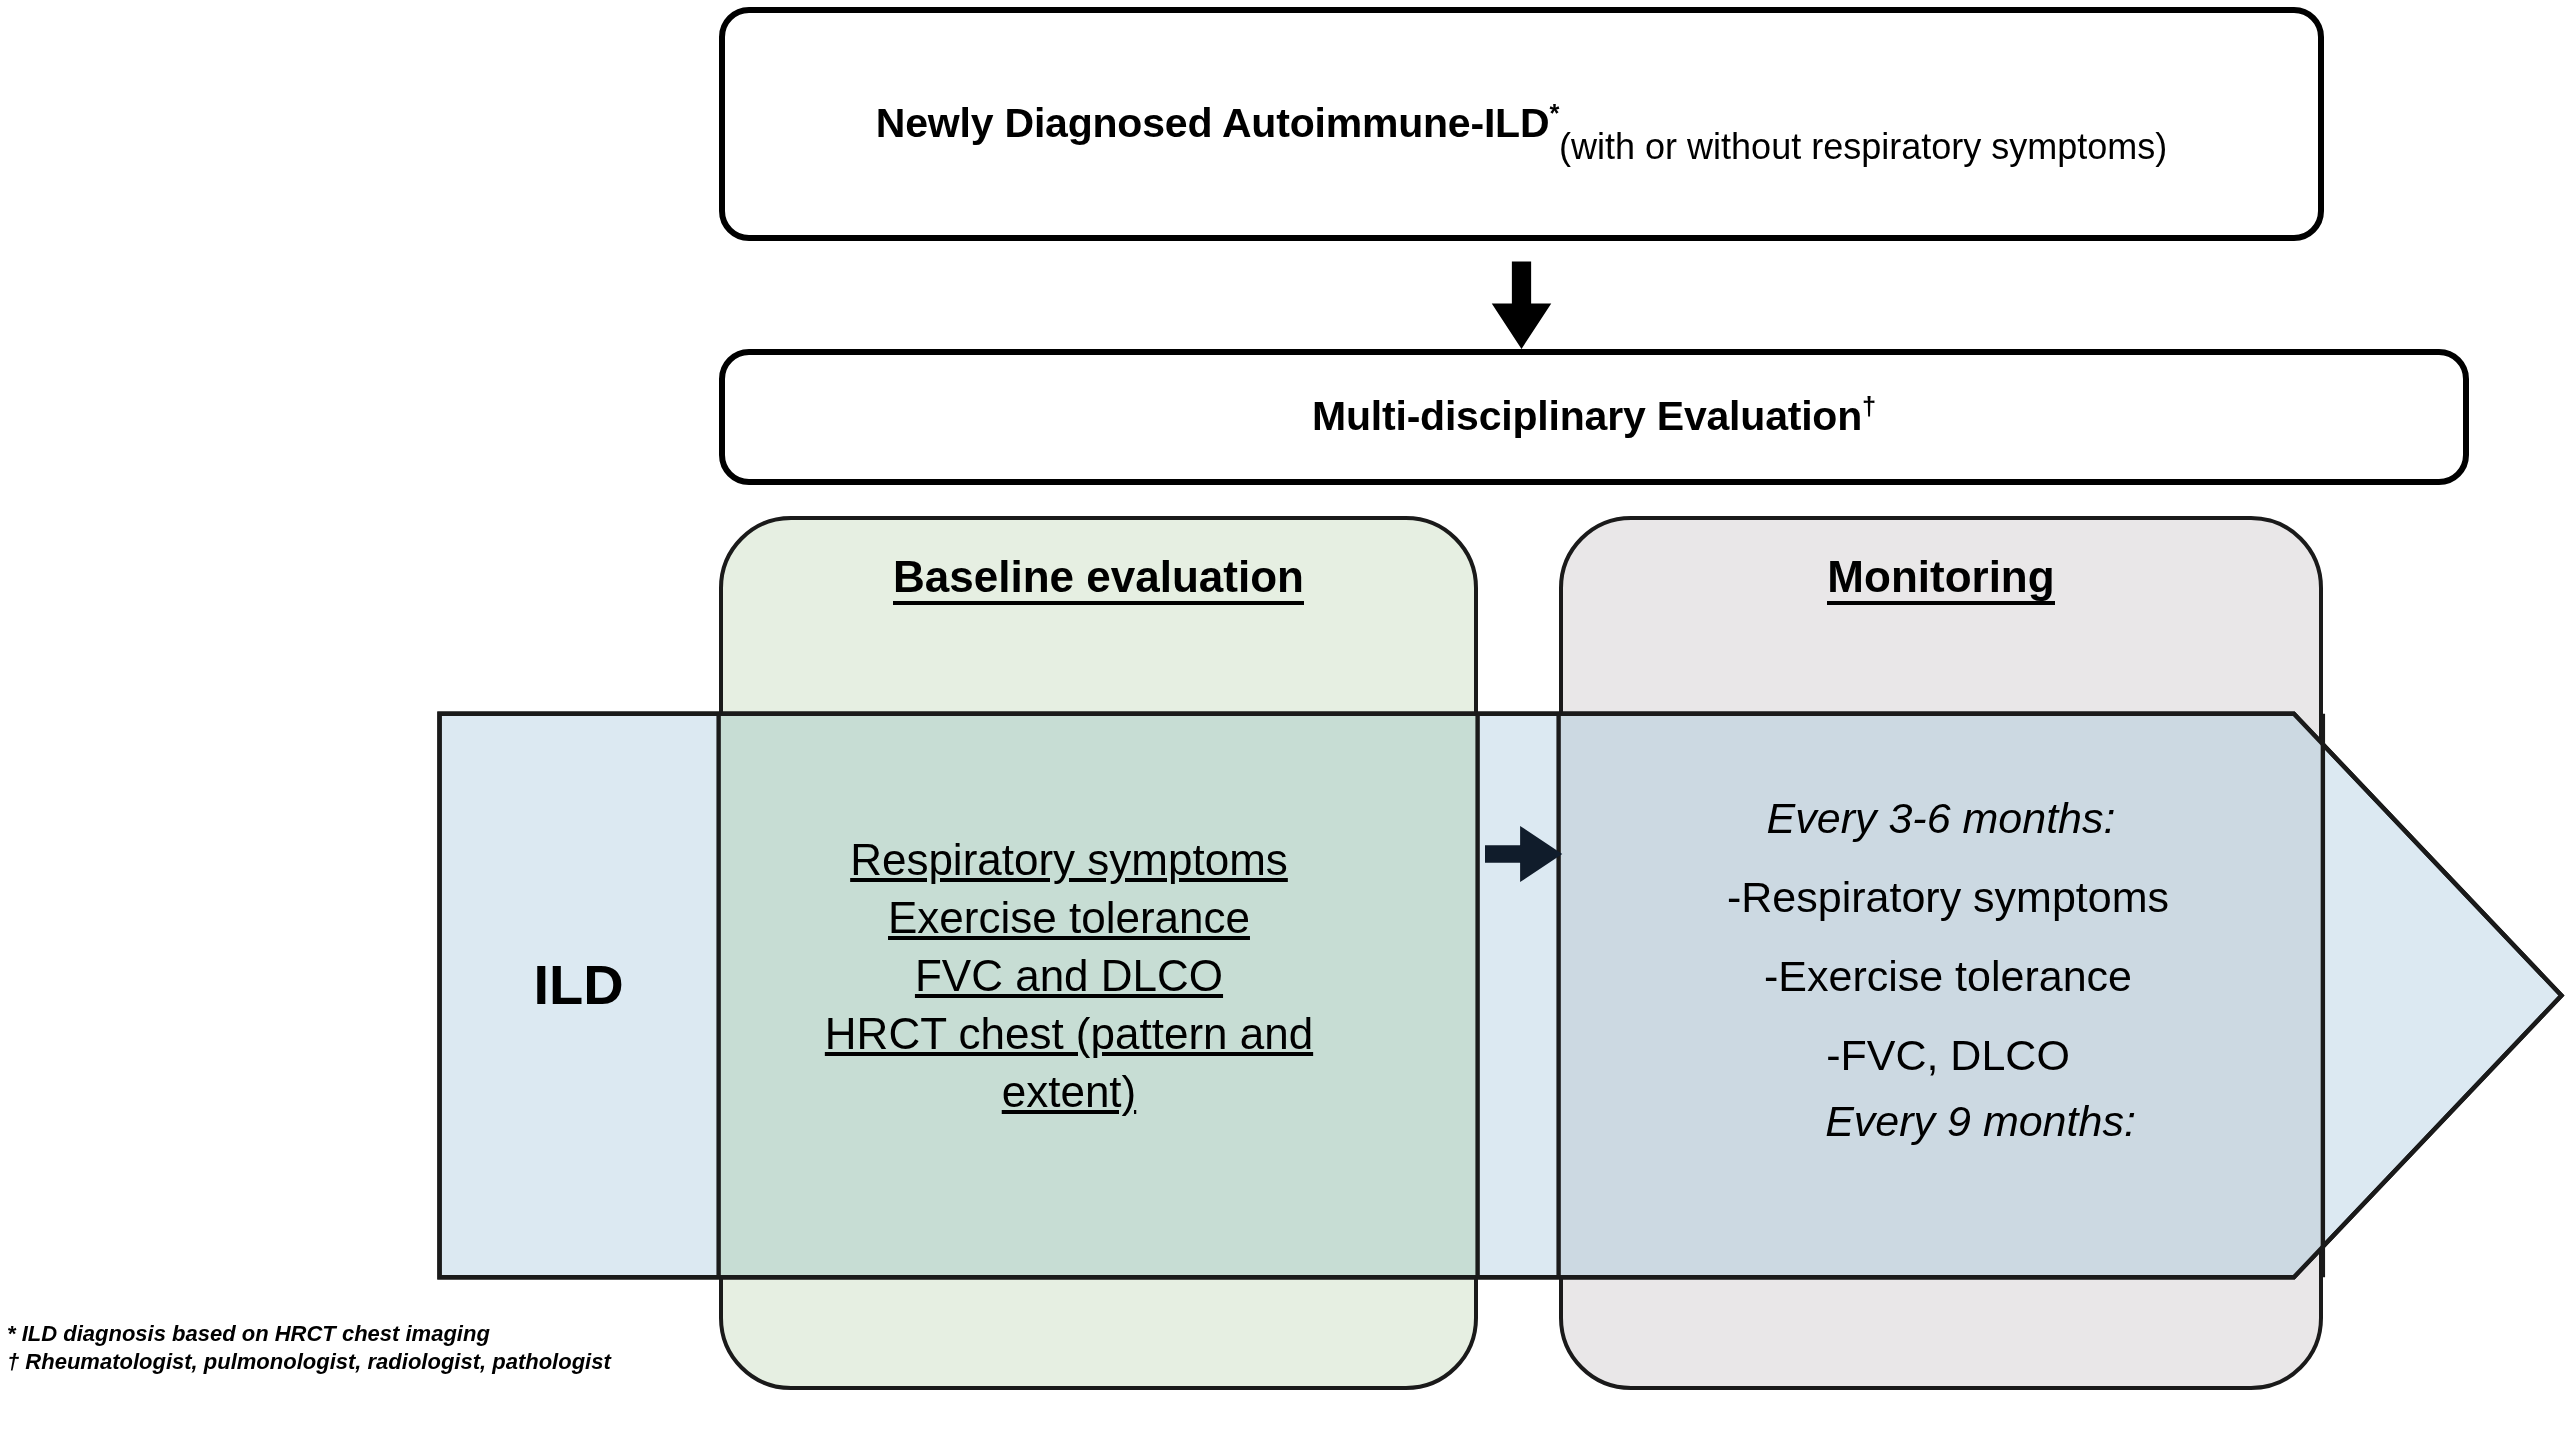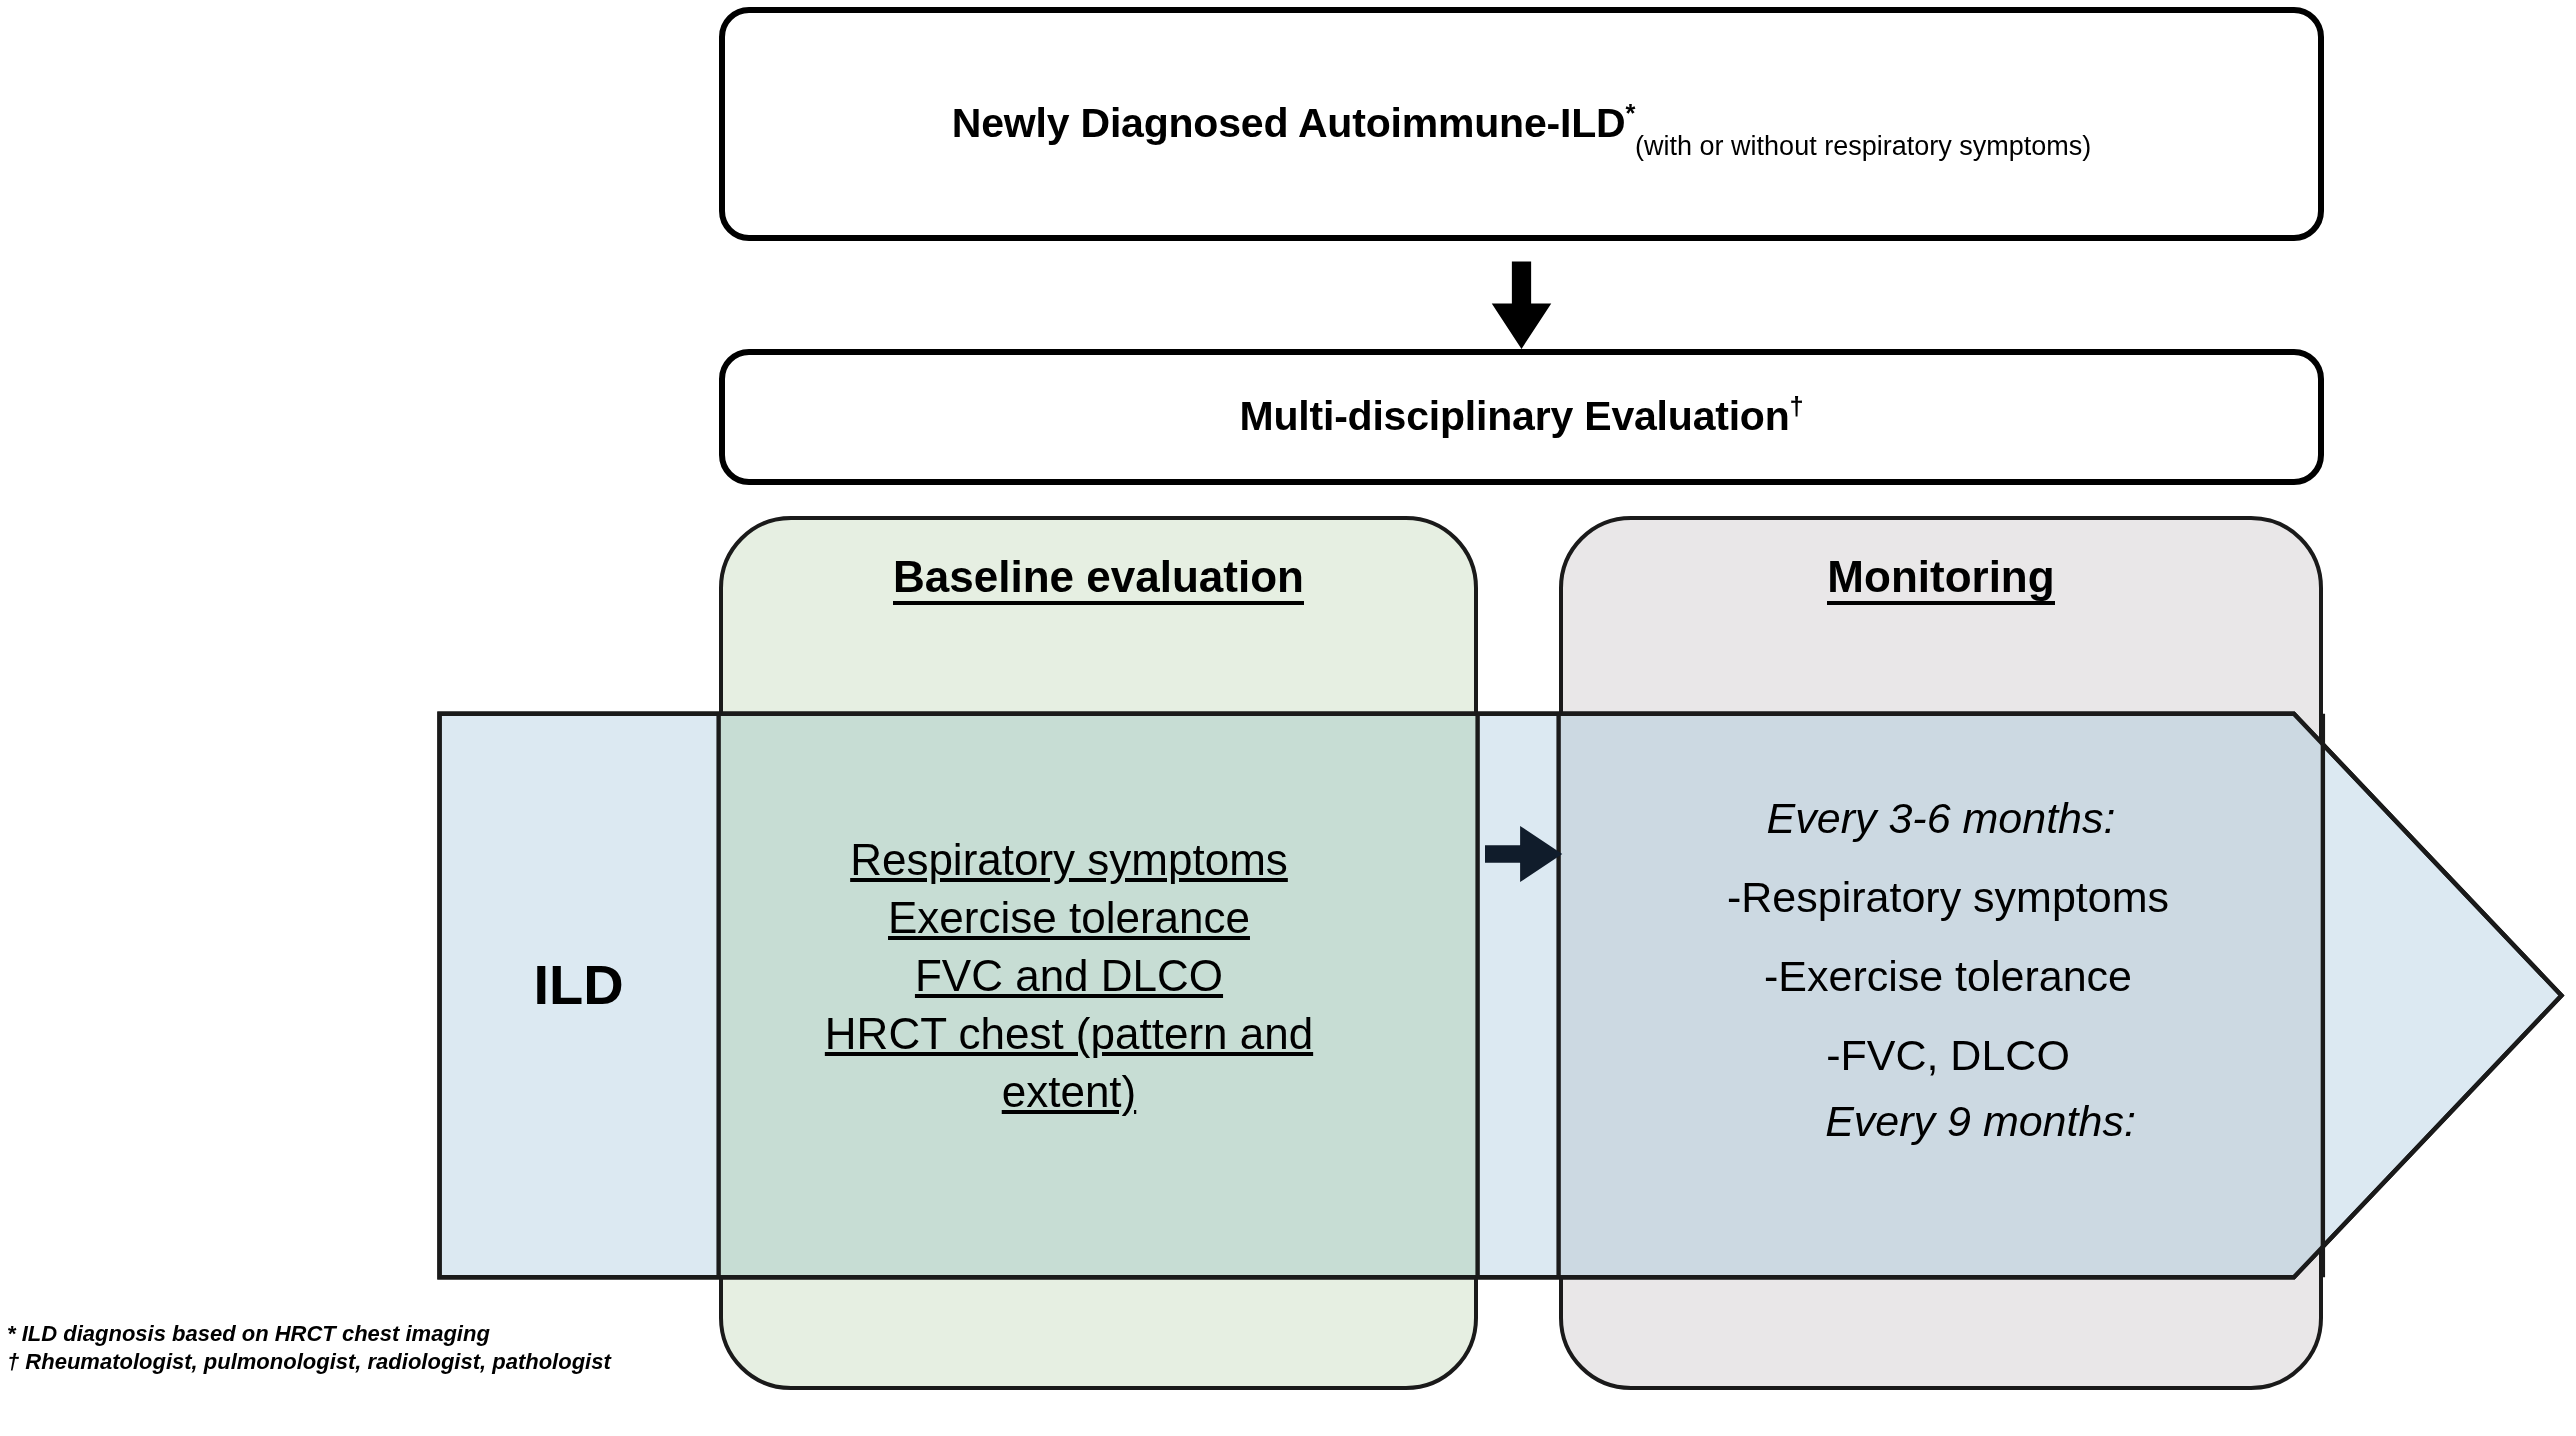--- a/index.html
+++ b/index.html
@@ -33,31 +33,31 @@
   }
   #box-diagnosis {
     left: 719px;
     top: 7px;
     width: 1605px;
     height: 234px;
   }
   #box-mdt {
     left: 719px;
     top: 349px;
-    width: 1605px;
+    width: 1750px;
     height: 136px;
   }
   .box-title {
     font-size: 41px;
     font-weight: bold;
     letter-spacing: -0.2px;
     line-height: 1.1;
   }
   .box-sub {
-    font-size: 27px;
+    font-size: 36px;
     font-weight: normal;
     margin-top: 46px;
     line-height: 1.1;
   }
   sup.mark {
     font-size: 0.62em;
     vertical-align: super;
     line-height: 0;
   }
 

